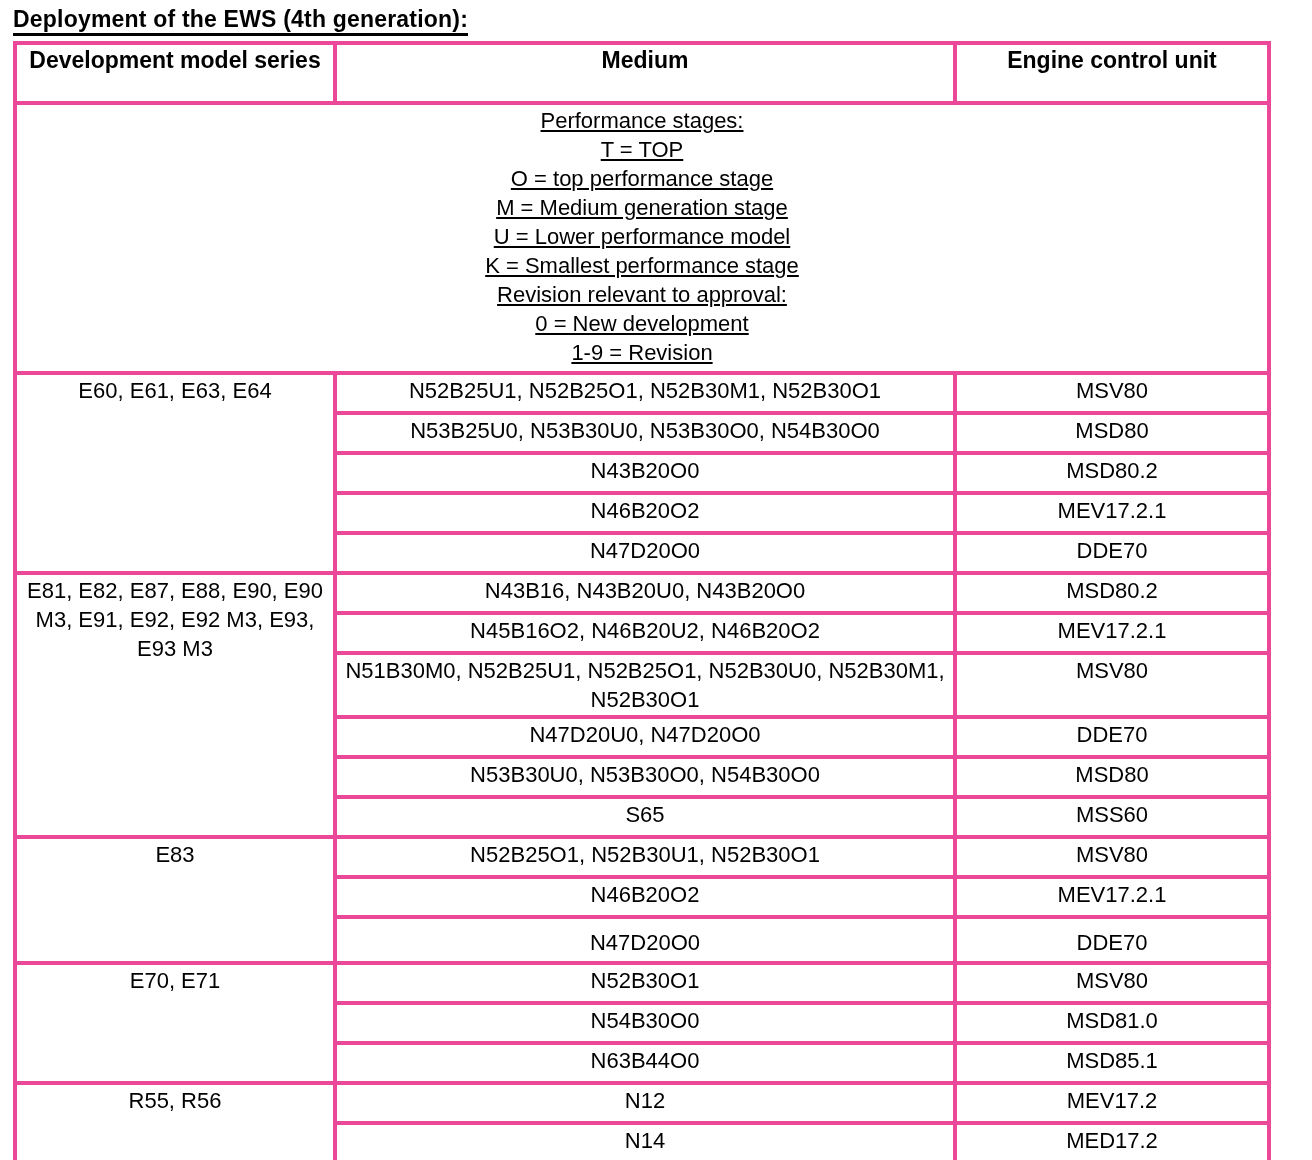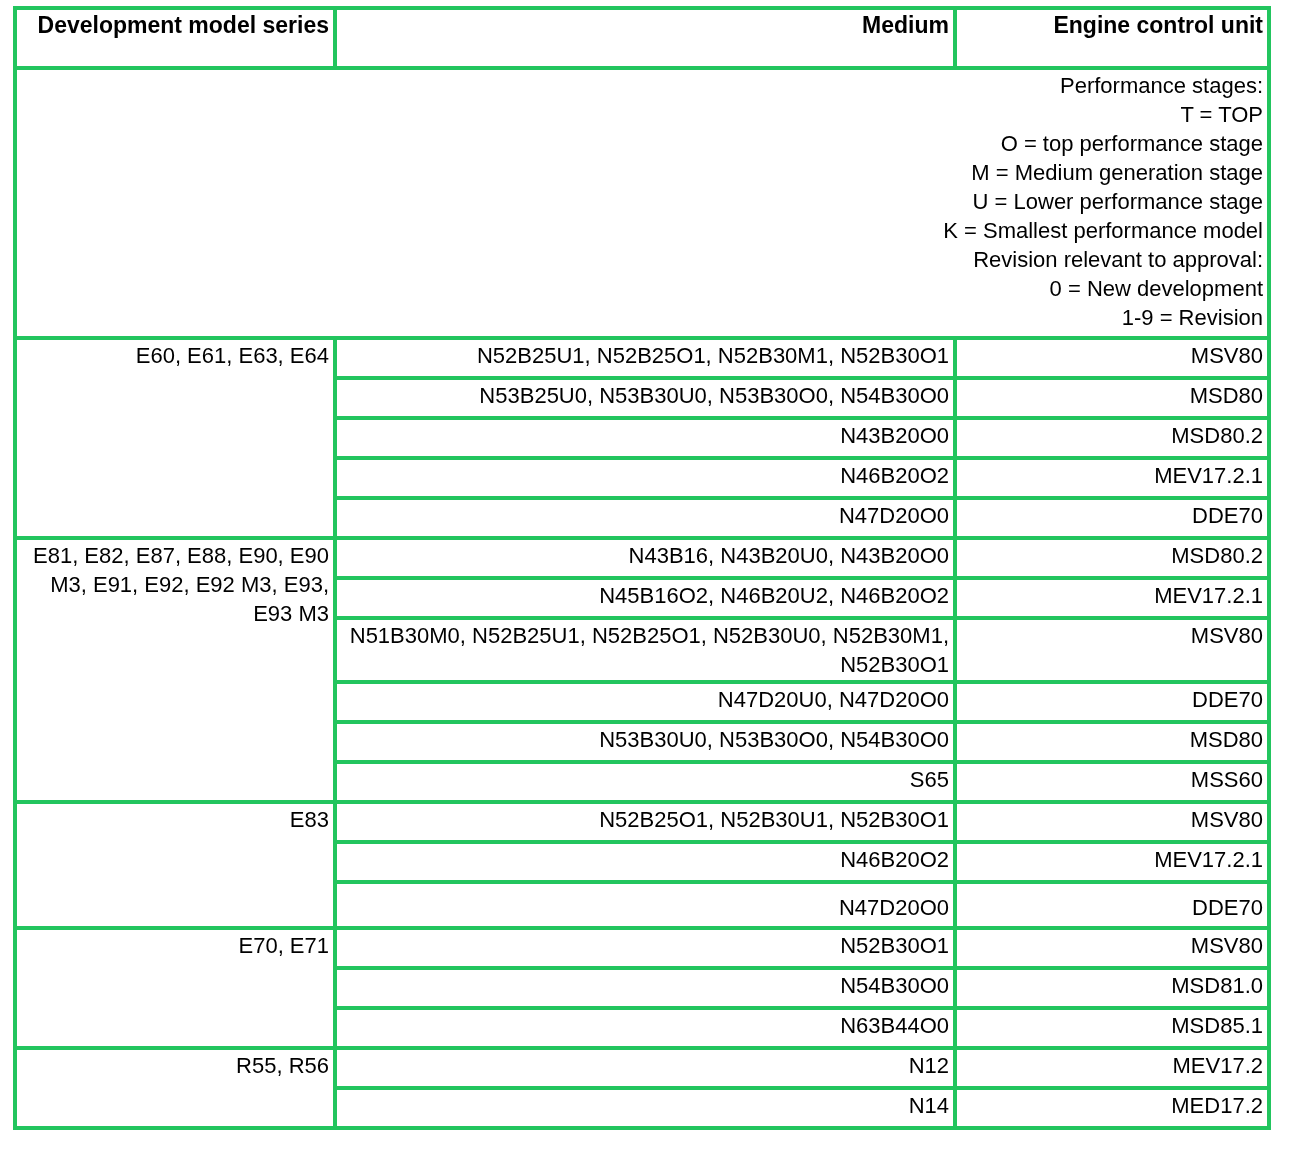--- a/index.html
+++ b/index.html
@@ -26,53 +26,55 @@
     line-height: 26px;
   }
   table.ews-table {
     border-collapse: collapse;
     table-layout: fixed;
     width: 1254px;
     font-size: 22px;
   }
   table.ews-table th,
   table.ews-table td {
-    border: 4px solid #22c55e;
+    border: 4px solid #ec4899;
     vertical-align: top;
     padding: 1px 4px 1px 4px;
-    text-align: right;
+    text-align: center;
     line-height: 29px;
     overflow: hidden;
   }
   table.ews-table th {
     font-weight: bold;
     font-size: 23px;
     height: 54px;
     line-height: 29px;
   }
   col.c-series { width: 320px; }
   col.c-engines { width: 620px; }
   col.c-ecu { width: 314px; }
   td.legend-cell {
     height: 264px;
     line-height: 29.5px;
+    text-decoration: underline;
   }
   td.series-cell, td.engines-cell, td.ecu-cell {
     height: 34px;
   }
   tr.std-row { height: 38px; }
   tr.tall-row { height: 46px; }
   tr.tall-row td.engines-cell,
   tr.tall-row td.ecu-cell { vertical-align: bottom; padding-bottom: 4px; }
   .legend-line { white-space: nowrap; }
 </style>
 </head>
 <body>
 
 <div class="page">
+  <div class="title">Deployment of the EWS (4th generation):</div>
 
   <table class="ews-table">
     <colgroup>
       <col class="c-series">
       <col class="c-engines">
       <col class="c-ecu">
     </colgroup>
     <thead>
       <tr>
         <th>Development model series</th>
@@ -80,22 +82,22 @@
         <th>Engine control unit</th>
       </tr>
     </thead>
     <tbody id="table-body">
       <tr>
         <td colspan="3" class="legend-cell" id="legend-cell">
             <div class="legend-line">Performance stages:</div>
             <div class="legend-line">T = TOP</div>
             <div class="legend-line">O = top performance stage</div>
             <div class="legend-line">M = Medium generation stage</div>
-            <div class="legend-line">U = Lower performance stage</div>
-            <div class="legend-line">K = Smallest performance model</div>
+            <div class="legend-line">U = Lower performance model</div>
+            <div class="legend-line">K = Smallest performance stage</div>
             <div class="legend-line">Revision relevant to approval:</div>
             <div class="legend-line">0 = New development</div>
             <div class="legend-line">1-9 = Revision</div>
           </td>
       </tr>
     <tr class="std-row">
           <td class="series-cell" rowspan="5">E60, E61, E63, E64</td>
           <td class="engines-cell">N52B25U1, N52B25O1, N52B30M1, N52B30O1</td>
           <td class="ecu-cell">MSV80</td>
         </tr>

